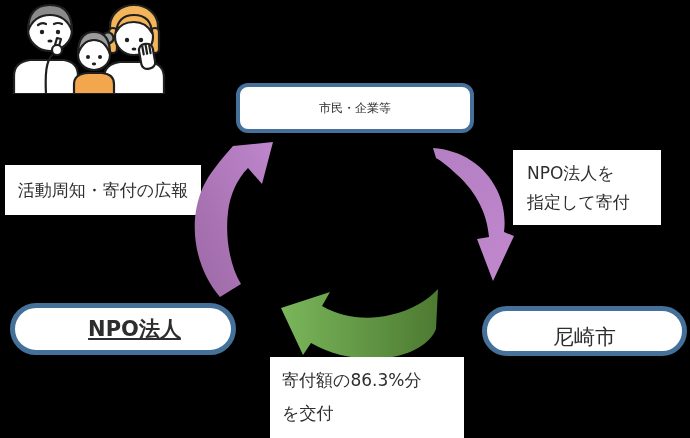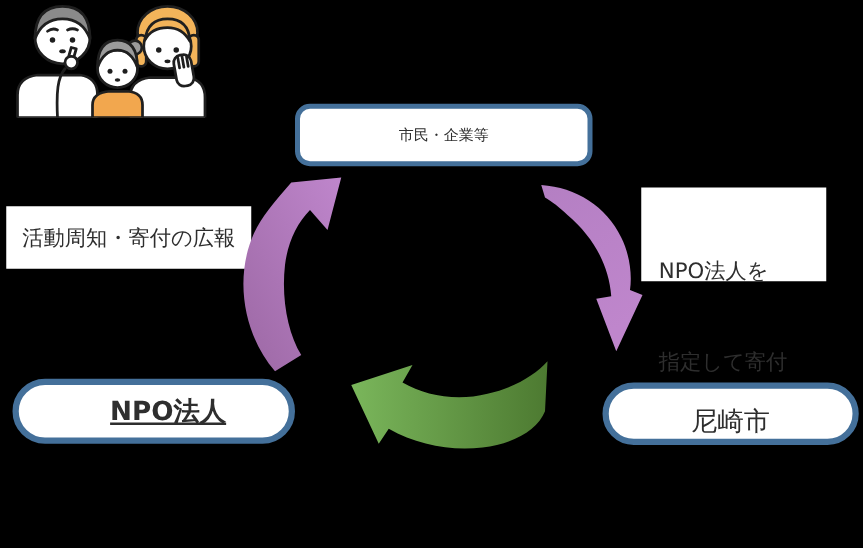--- a/index.html
+++ b/index.html
@@ -27,21 +27,21 @@
     border:4px solid var(--box-border,#44709a);
     display:flex;align-items:center;justify-content:center;
     color:var(--text,#2e2e2e);box-sizing:border-box;z-index:5;
   }
   #node-citizens{left:236px;top:83px;width:238px;height:50px;border-radius:12px;font-size:12px;}
   #node-npo{left:10px;top:303px;width:226px;height:52px;border-radius:26px;
     border-width:5px;font-size:21px;font-weight:bold;}
   #node-npo .lbl{text-decoration:underline;margin-left:23px;}
   #node-city{left:482px;top:306px;width:205px;height:50px;border-radius:25px;
     border-width:5px;font-size:21px;align-items:flex-end;}
-  .line{display:block;margin-top:44px;}
+  .line{display:block;}
 </style>
 </head>
 <body>
 
 <div class="stage">
 
   <svg class="family" width="168" height="94" viewBox="0 0 168 94">
     <g style="stroke:var(--outline);fill:none" stroke-width="2.2" stroke-linejoin="round" stroke-linecap="round">
       <path d="M14,94 L14,76 Q14,62 30,60 L64,60 Q78,62 78,76 L78,94 Z" style="fill:var(--box-fill)"></path>
       <ellipse cx="50" cy="30" rx="22" ry="21" style="fill:var(--box-fill)"></ellipse>
@@ -93,20 +93,24 @@
          C 334 356 361 361 386 358 C 411 355 430 344 436 329 Z"></path>
   </svg>
 
   <div class="note" id="note-publicity">
     <span>活動周知・寄付の広報</span>
   </div>
   <div class="note" id="note-designate">
     <span class="line">NPO法人を</span>
     <span class="line">指定して寄付</span>
   </div>
+  <div class="note" id="note-grant">
+    <span class="line">寄付額の86.3%分</span>
+    <span class="line">を交付</span>
+  </div>
 
   <svg class="arrow-front" width="690" height="438" viewBox="0 0 690 438">
     <defs>
       <linearGradient id="gpl" x1="0" y1="1" x2="1" y2="0">
         <stop offset="0" style="stop-color:var(--purple-dark)"></stop>
         <stop offset="1" style="stop-color:var(--purple-light)"></stop>
       </linearGradient>
       <linearGradient id="gpr" x1="0" y1="0" x2="0.4" y2="1">
         <stop offset="0" style="stop-color:var(--purple)"></stop>
         <stop offset="1" style="stop-color:var(--purple-light)"></stop>

